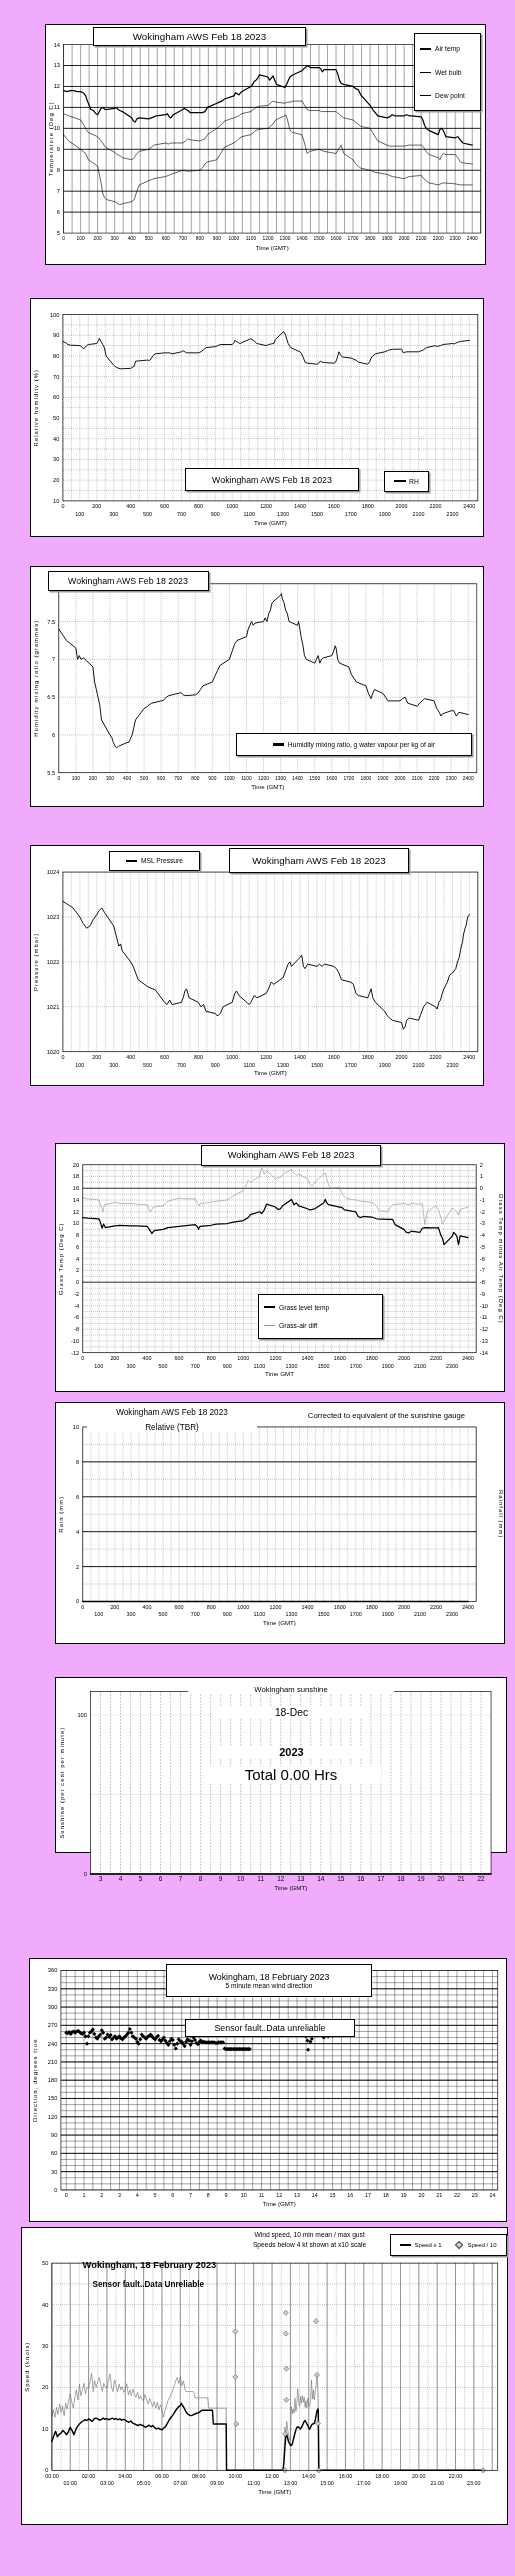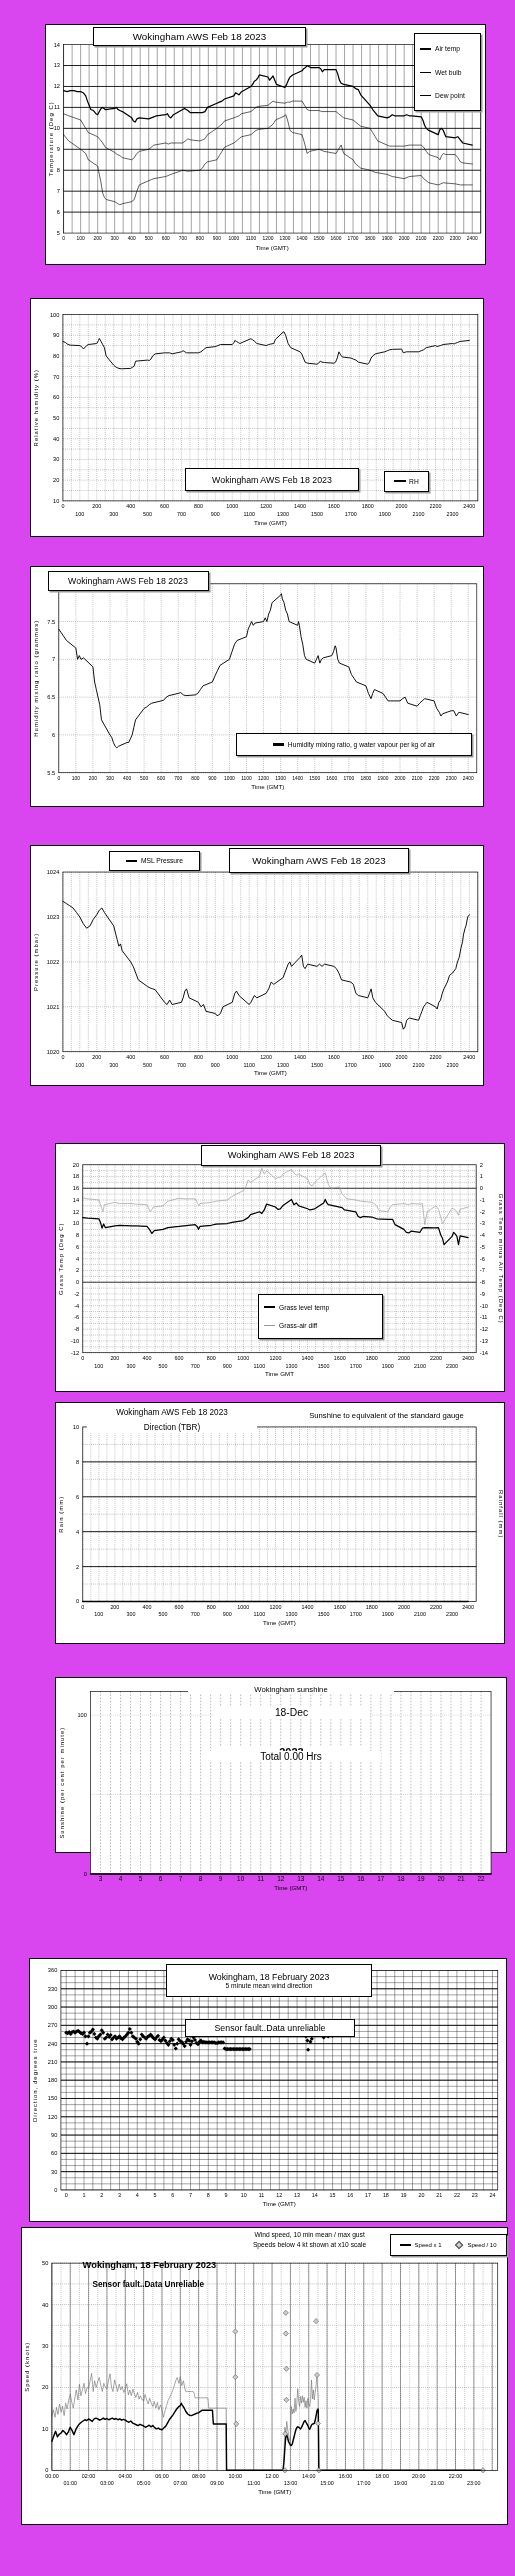--- a/index.html
+++ b/index.html
@@ -1,17 +1,17 @@
 <!DOCTYPE html>
 <html style="font-size:8.2px"><head>
 <meta charset="utf-8">
 <style>
   html,body{margin:0;padding:0;}
   body{background:#f4f4f4;font-family:"Liberation Sans","DejaVu Sans",sans-serif;color:#000;}
-  #page{position:relative;width:515px;height:2576px;background:#d946ef;overflow:hidden;}
+  #page{position:relative;width:515px;height:2576px;background:#f0abfc;overflow:hidden;}
   section.chart{position:absolute;background:#fff;border:0.5px solid #000;box-sizing:border-box;}
   section.chart svg{position:absolute;left:0;top:0;}
   .ov{position:absolute;z-index:5;}
   .tbox{background:#fff;border:0.5px solid #000;display:flex;align-items:center;justify-content:center;text-align:center;box-sizing:border-box;}
   .shadow{box-shadow:1.5px 1.5px 0 #9a9a9a;}
   .plain{background:#fff;text-align:center;}
   .lcol{flex-direction:column;justify-content:space-around;align-items:flex-start;padding:3.1px 5.2px;}
   .lrow-wrap{display:flex;flex-direction:row;align-items:center;justify-content:space-around;padding:1px 3.1px;}
   .lrow{display:flex;align-items:center;gap:3.6px;white-space:nowrap;}
   .gl{display:inline-block;flex:none;}
@@ -39,21 +39,21 @@
   #c-press .t-legend{left:78px;top:5.2px;width:91px;height:19.6px;font-size:6.7px;display:flex;justify-content:center;}
   #c-press .t-title{left:198px;top:2.1px;width:180px;height:25px;font-size:9.8px;}
   #c-grass .t-title{left:145px;top:1px;width:180px;height:20.6px;font-size:9.3px;}
   #c-grass .t-legend{left:202px;top:150px;width:125px;height:45px;font-size:6.7px;display:flex;}
   #c-rain .t1{left:31px;top:5.2px;width:170px;font-size:8.2px;}
   #c-rain .t2{left:31px;top:19.6px;width:170px;font-size:8.2px;}
   #c-rain .t3{left:216px;top:8.2px;width:229px;font-size:7.7px;}
   #c-sun .t1{left:132px;top:7.2px;width:206px;font-size:7.7px;}
   #c-sun .t2{left:158px;top:29px;width:155px;font-size:10.3px;}
   #c-sun .t3{left:158px;top:68px;width:155px;font-size:11px;font-weight:bold;}
-  #c-sun .t4{left:145px;top:73px;width:180px;font-size:10px;}
+  #c-sun .t4{left:145px;top:88px;width:180px;font-size:15px;}
   #c-wdir .t-title{left:136px;top:5.2px;width:206px;height:33px;flex-direction:column;padding:1px;}
   #c-wdir .t-title .l1{font-size:8.8px;}
   #c-wdir .t-title .l2{font-size:6.7px;}
   #c-wdir .t-fault{left:155px;top:60px;width:170px;height:17.5px;font-size:8.8px;}
   #c-wspd .h1{left:185px;top:3.1px;width:206px;font-size:6.7px;background:transparent;}
   #c-wspd .h2{left:185px;top:13.4px;width:206px;font-size:6.7px;background:transparent;}
   #c-wspd .t-legend{left:368px;top:6.2px;width:117px;height:21.6px;font-size:6px;display:flex;}
   #c-wspd .t1{left:61px;top:32px;width:222px;font-size:9.3px;font-weight:bold;text-align:left;background:transparent;}
   #c-wspd .t2{left:71px;top:52px;width:206px;font-size:8.2px;font-weight:bold;text-align:left;background:transparent;}
 </style>
@@ -761,22 +761,22 @@
         <text x="738.0408163265306" y="399" text-anchor="middle" font-size="10.5" fill="#000">2200</text>
         <text x="769.2244897959184" y="414" text-anchor="middle" font-size="10.5" fill="#000">2300</text>
         <text x="800.4081632653061" y="399" text-anchor="middle" font-size="10.5" fill="#000">2400</text>
         <text x="434" y="431" text-anchor="middle" font-size="12" fill="#000">Time (GMT)</text>
         <text x="14" y="215.5" text-anchor="middle" font-size="11.5" letter-spacing="2" fill="#000" transform="rotate(-90 14 215.5)">Rain (mm)</text>
         <text x="860" y="215.5" text-anchor="middle" font-size="11.5" letter-spacing="2" fill="#000" transform="rotate(90 860 215.5)">Rainfall (mm)</text>
         <path d="M52.0 385.0L800.4 385.0" fill="none" stroke="#000" stroke-width="3" stroke-linejoin="round" stroke-linecap="round"></path>
         <rect x="52" y="46" width="764" height="339" fill="none" stroke="#000" stroke-width="1.3"></rect>
       </svg>
     <div class="ov plain t1">Wokingham AWS Feb 18 2023</div>
-    <div class="ov plain t2">Direction (TBR)</div>
-    <div class="ov plain t3">Sunshine to equivalent of the standard gauge</div>
+    <div class="ov plain t2">Relative (TBR)</div>
+    <div class="ov plain t3">Corrected to equivalent of the sunshine gauge</div>
   </section>
 
   <section class="chart" id="c-sun">
     <svg width="451" height="235" viewBox="0 0 875 457">
         <rect x="66" y="26" width="779" height="355" fill="#fff"></rect>
         <line x1="85.475" x2="85.475" y1="26" y2="381" stroke="#555" stroke-width="0.8" stroke-dasharray="3,3"></line>
         <line x1="104.95" x2="104.95" y1="26" y2="381" stroke="#555" stroke-width="0.8" stroke-dasharray="3,3"></line>
         <line x1="124.425" x2="124.425" y1="26" y2="381" stroke="#555" stroke-width="0.8" stroke-dasharray="3,3"></line>
         <line x1="143.9" x2="143.9" y1="26" y2="381" stroke="#555" stroke-width="0.8" stroke-dasharray="3,3"></line>
         <line x1="163.375" x2="163.375" y1="26" y2="381" stroke="#555" stroke-width="0.8" stroke-dasharray="3,3"></line>

